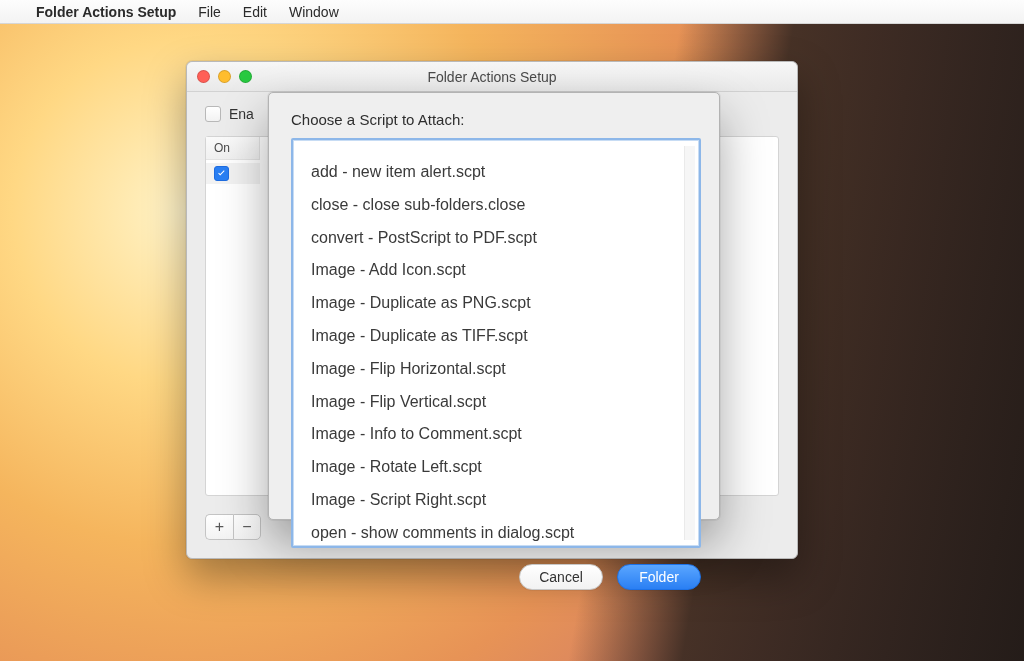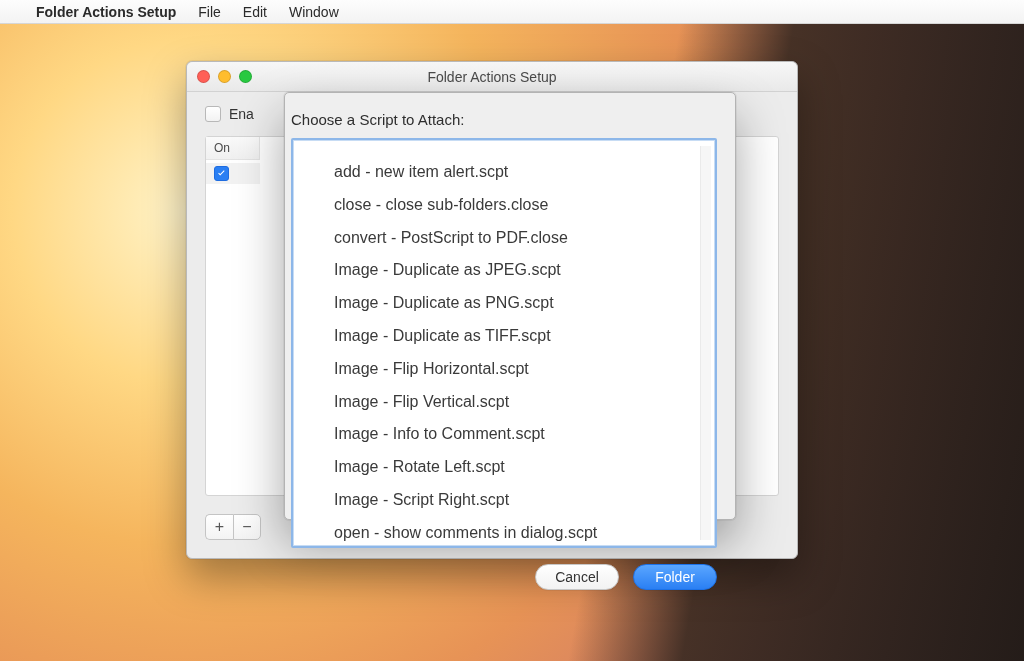--- a/index.html
+++ b/index.html
@@ -113,47 +113,47 @@
     background: linear-gradient(#ffffff,#f3f3f3);
     display: flex; align-items: center; justify-content: center;
     font-size: 16px; color: #575757;
   }
   .sq-btn:first-child { border-radius: 5px 0 0 5px; border-right: none; }
   .sq-btn:last-child  { border-radius: 0 5px 5px 0; }
 
   
   .sheet {
     position: absolute;
-    left: 284px; top: 92px;
+    left: 268px; top: 92px;
     width: 452px; height: 428px;
     background: #efefef;
     border: 1px solid #b3b3b3;
     border-radius: 5px;
     box-shadow: 0 24px 48px rgba(0,0,0,0.35), 0 0 0 1px rgba(0,0,0,0.05);
-    padding: 18px 18px 16px 6px;
+    padding: 18px 18px 16px 22px;
   }
   .sheet-title {
     font-size: 15px; color: #2e2e2e; margin-bottom: 10px;
   }
   .script-list-wrap {
     width: 100%; height: 410px;
     border: 2px solid #8db7e9;
     border-radius: 2px;
     background: #ffffff;
     padding: 14px 0;
     box-shadow: inset 0 0 0 1px #c7dcf4;
     position: relative;
   }
   .script-list-wrap::after{
     
     content:""; position:absolute; right:4px; top:6px; bottom:6px; width:10px;
     background: linear-gradient(#f6f6f6,#f6f6f6);
     border-left:1px solid #eaeaea;
   }
-  .script-list { padding: 2px 16px; margin-left: 23px; }
+  .script-list { padding: 2px 16px; }
   .script-item {
     font-size: 16px; color: #3a3a3a;
     padding: 4px 2px;
     line-height: 1.55;
     cursor: default;
     white-space: nowrap;
   }
   .sheet-buttons {
     display: flex; justify-content: flex-end; gap: 14px;
     margin-top: 16px;
@@ -220,22 +220,22 @@
     </div>
   </div>
 
   <div class="sheet">
     <div class="sheet-title">Choose a Script to Attach:</div>
 
     <div class="script-list-wrap">
       <div class="script-list" id="script-list">
           <div class="script-item">add - new item alert.scpt</div>
           <div class="script-item">close - close sub-folders.close</div>
-          <div class="script-item">convert - PostScript to PDF.close</div>
-          <div class="script-item">Image - Duplicate as JPEG.scpt</div>
+          <div class="script-item">convert - PostScript to PDF.scpt</div>
+          <div class="script-item">Image - Add Icon.scpt</div>
           <div class="script-item">Image - Duplicate as PNG.scpt</div>
           <div class="script-item">Image - Duplicate as TIFF.scpt</div>
           <div class="script-item">Image - Flip Horizontal.scpt</div>
           <div class="script-item">Image - Flip Vertical.scpt</div>
           <div class="script-item">Image - Info to Comment.scpt</div>
           <div class="script-item">Image - Rotate Left.scpt</div>
           <div class="script-item">Image - Script Right.scpt</div>
           <div class="script-item">open - show comments in dialog.scpt</div>
         </div>
     </div>

